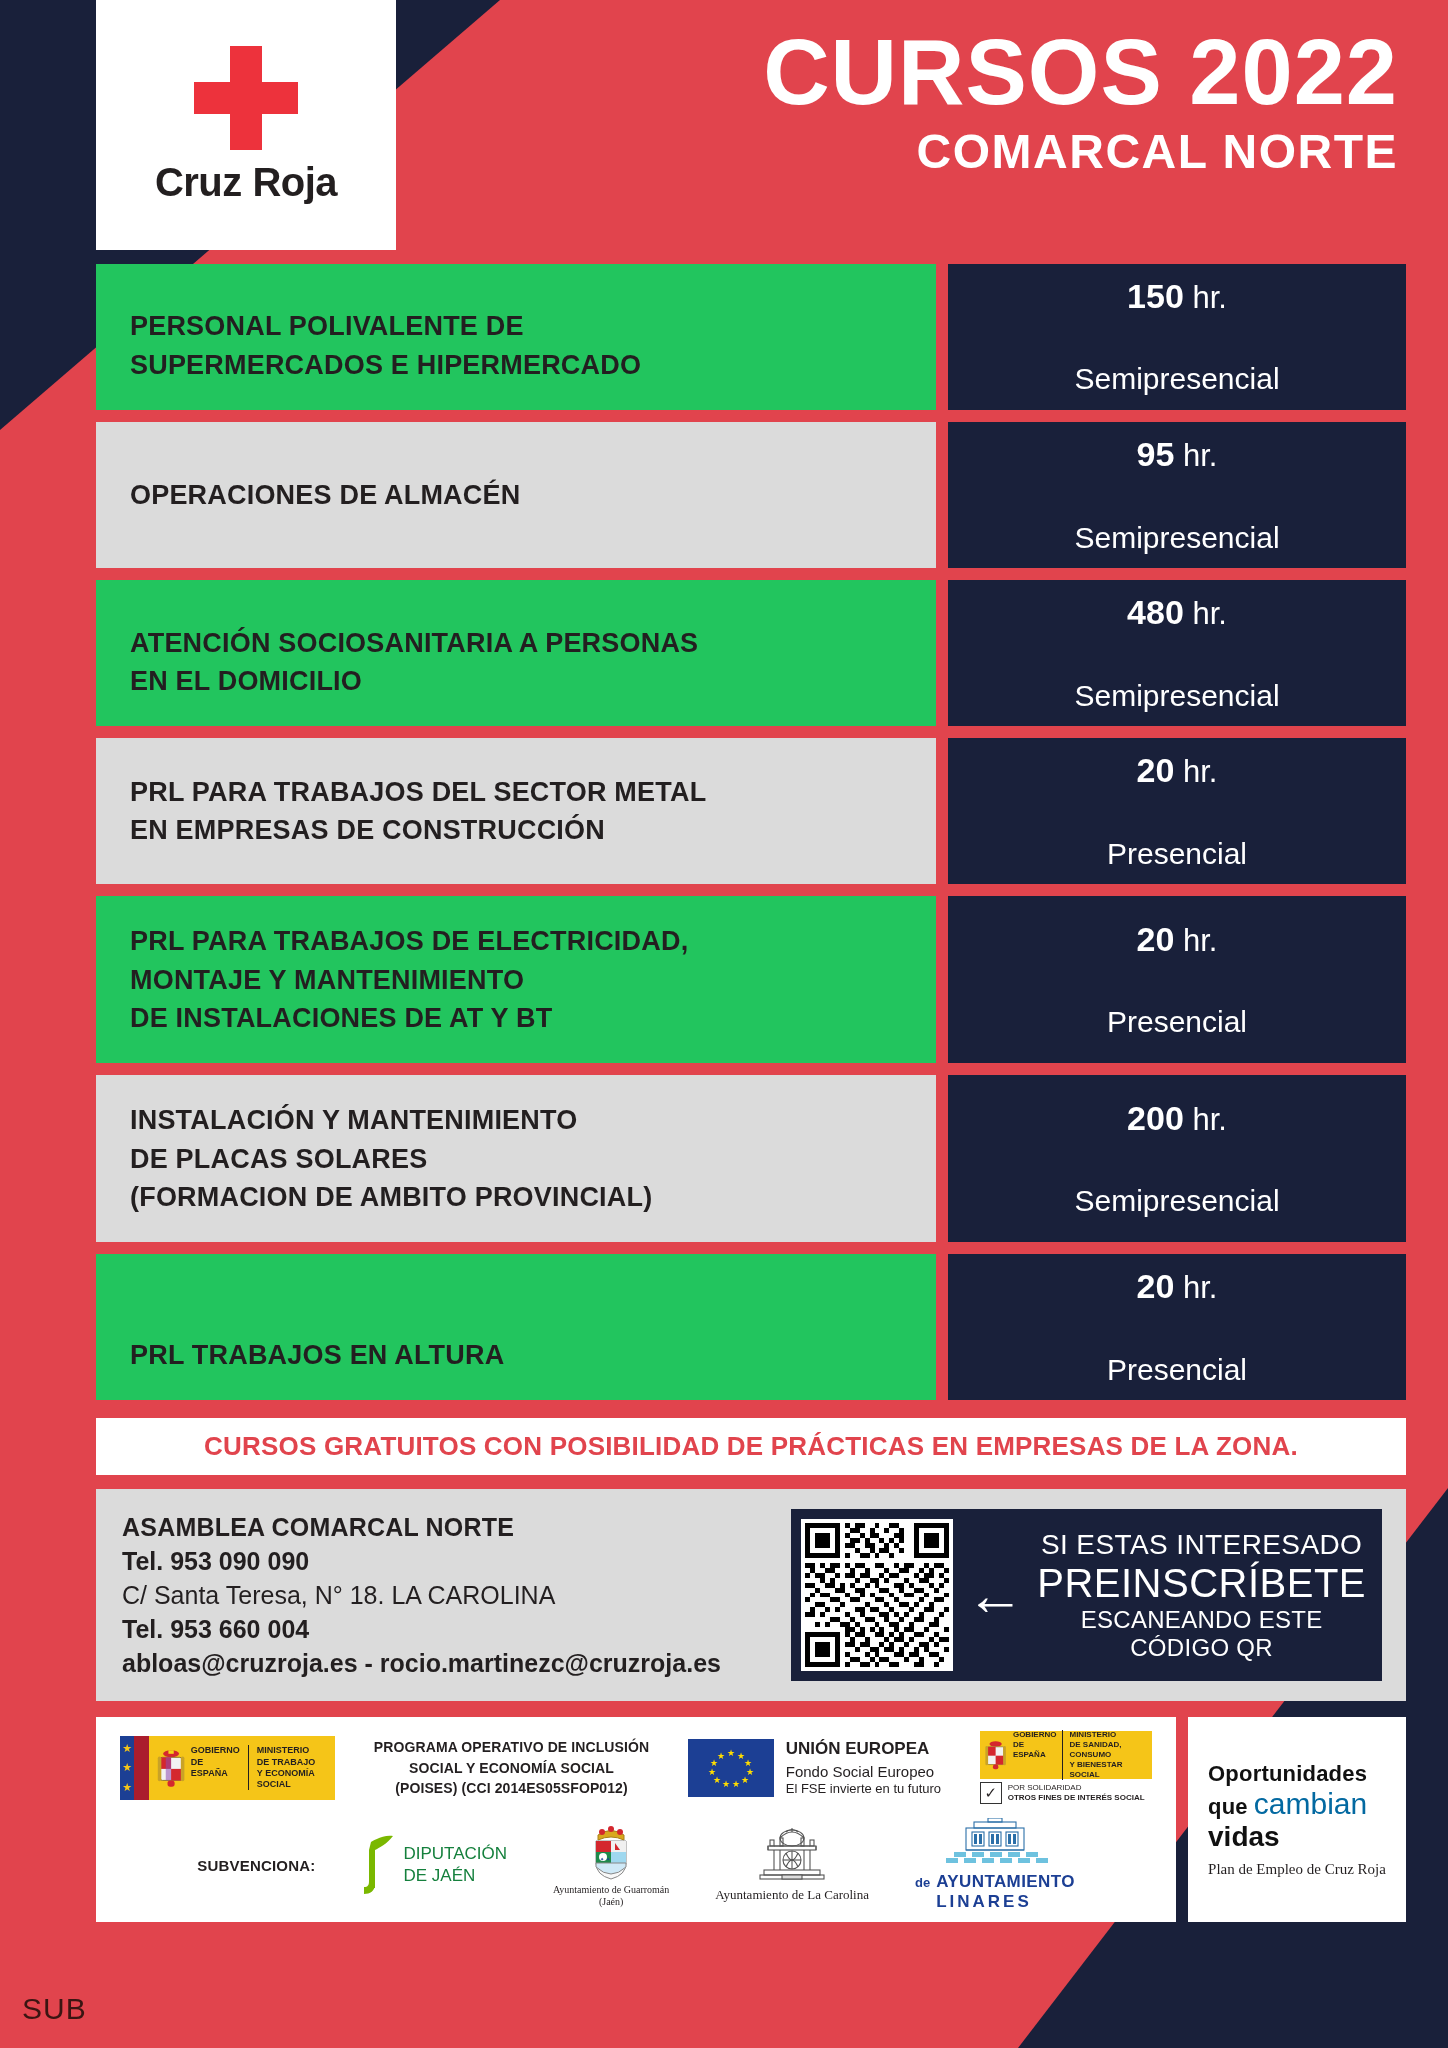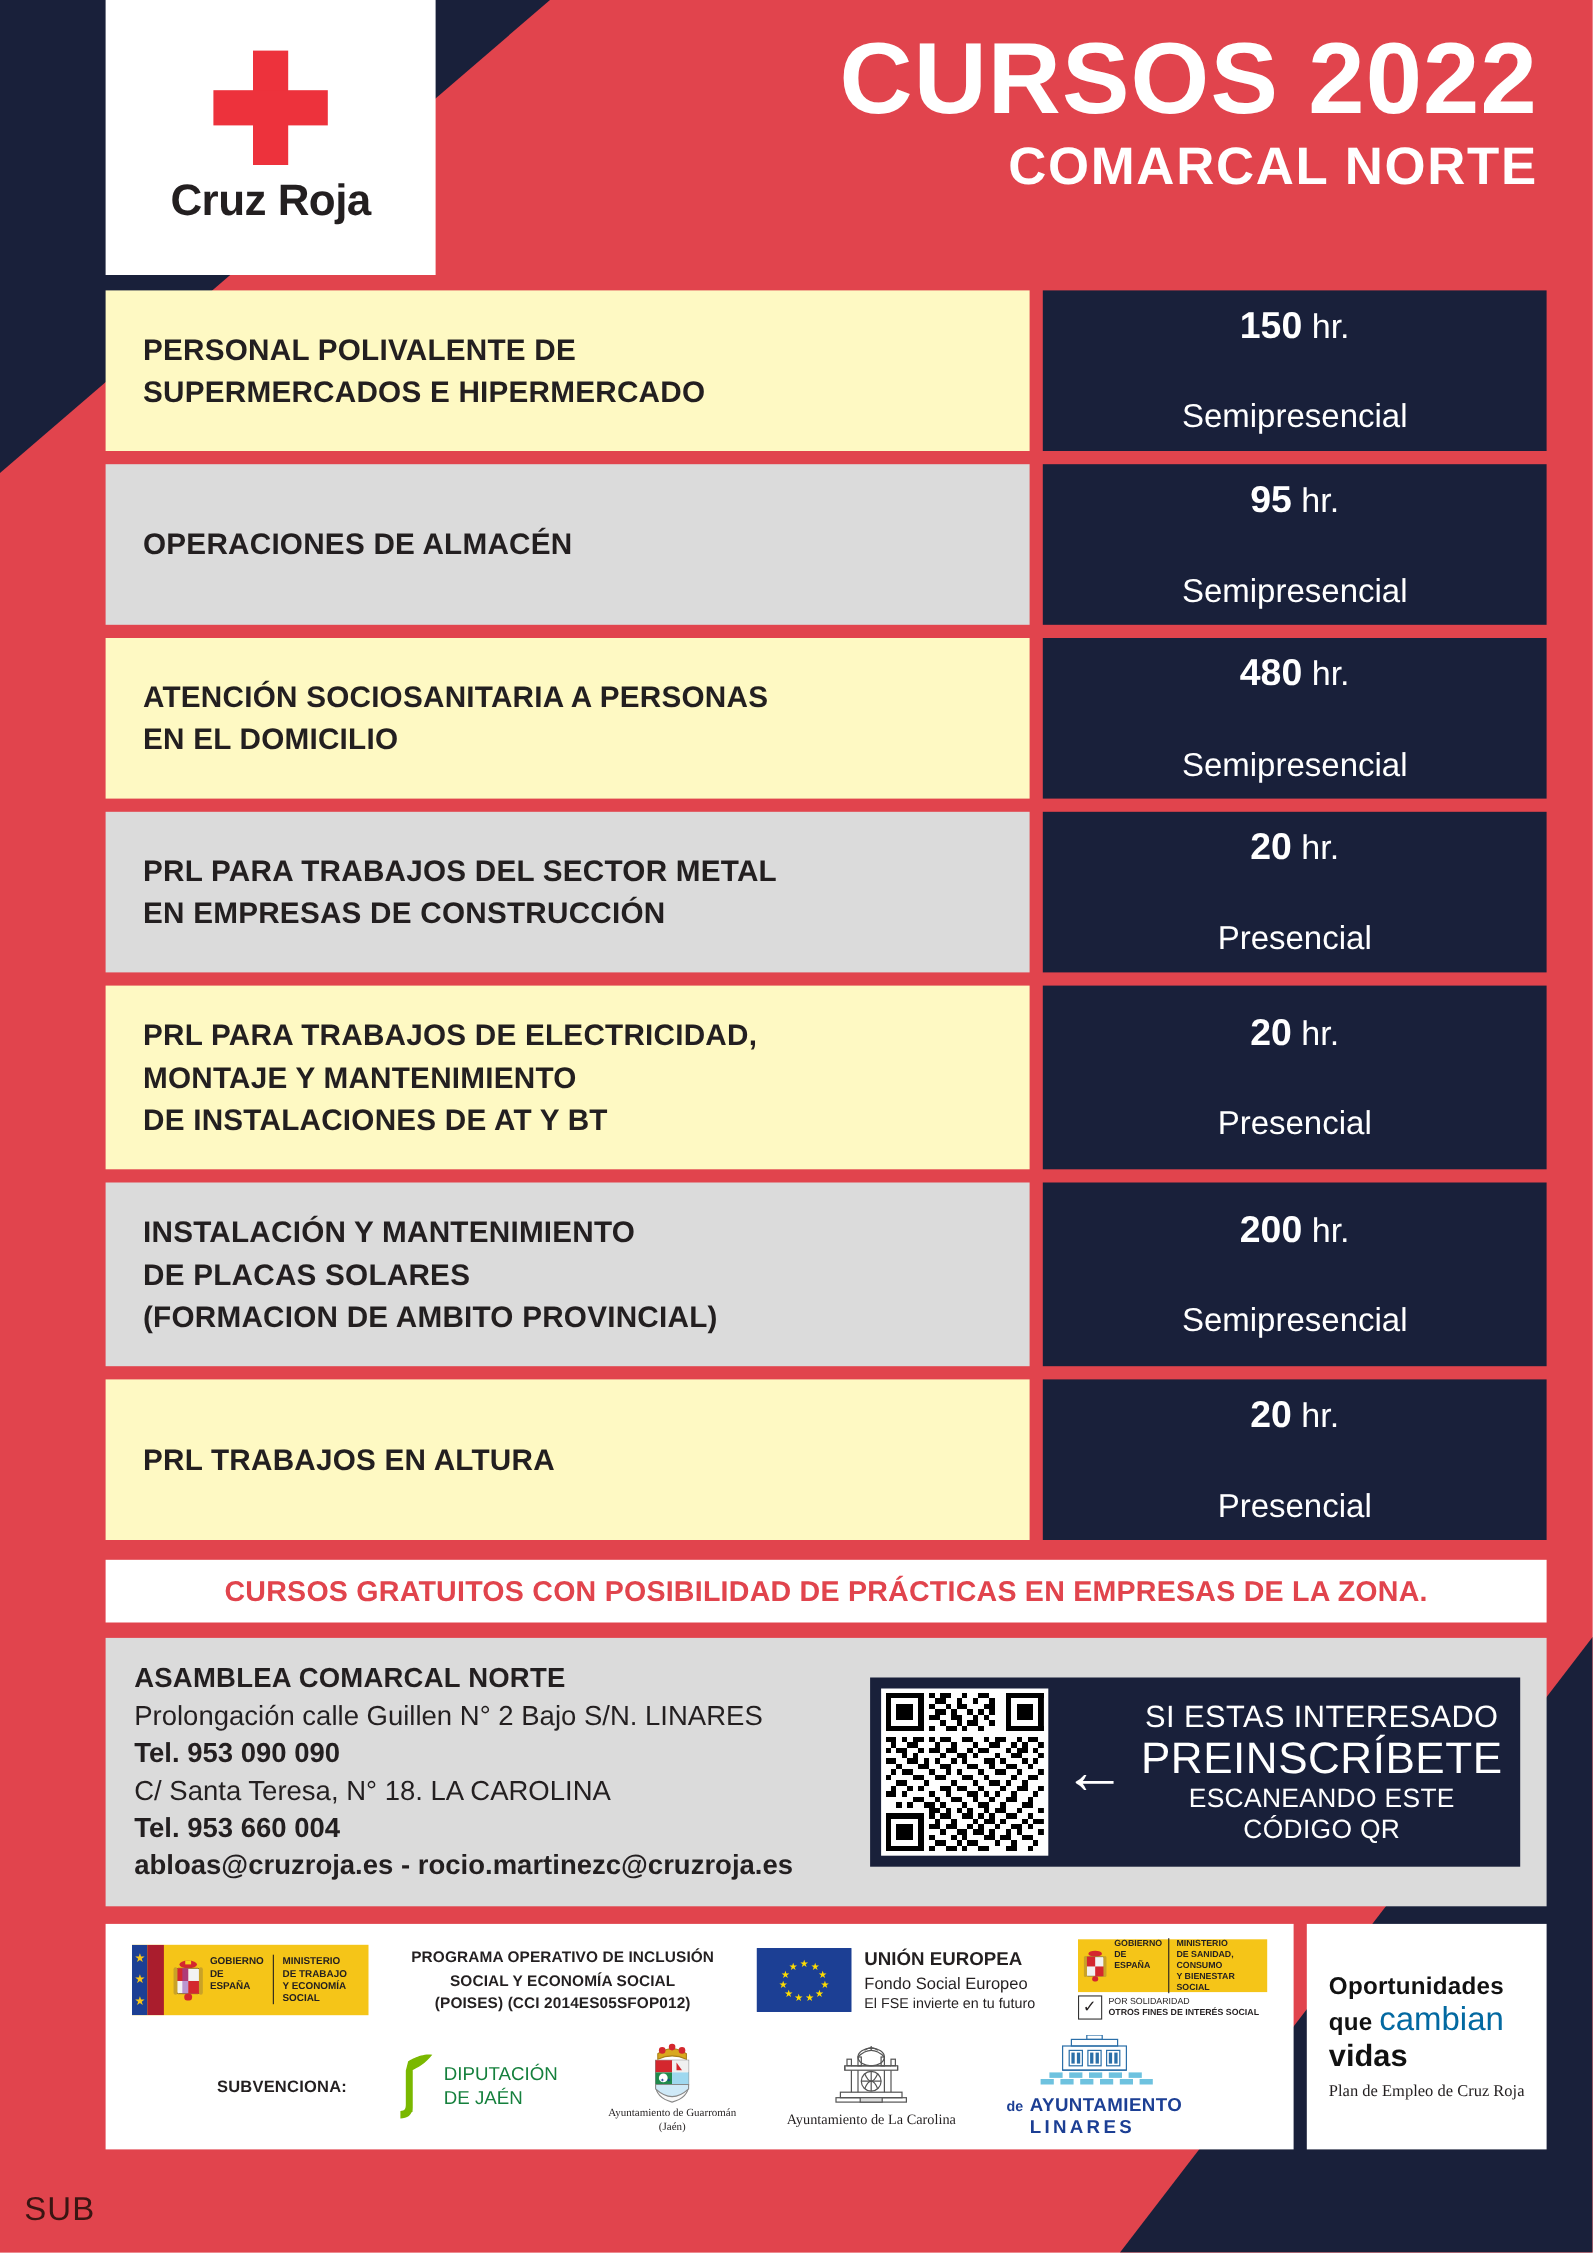--- a/index.html
+++ b/index.html
@@ -68,21 +68,21 @@
     display:flex; flex-direction:column; gap:12px;
   }
   .course-row { display:flex; gap:12px; }
   .course-name {
     flex:0 0 840px;
     padding:26px 34px;
     display:flex; flex-direction:column; justify-content:center;
     font-size:27px; font-weight:800; color:#231f20;
     letter-spacing:0.2px; line-height:1.42;
   }
-  .course-name.white { background:#fef9c3; }
+  .course-name.white { background:#22c55e;justify-content:flex-end; }
   .course-name.grey  { background:#dbdbdb; }
   .course-hours {
     flex:1 1 auto;
     background:#19203a; color:#ffffff;
     display:flex; flex-direction:column;
     align-items:center; justify-content:center;
     text-align:center;
     padding:12px 8px;
     line-height:1.22;
     gap:44px;
@@ -326,21 +326,20 @@
           <div class="mode-line">Presencial</div>
         </div>
       </div>
     </div>
 
   <div class="banner">CURSOS GRATUITOS CON POSIBILIDAD DE PRÁCTICAS EN EMPRESAS DE LA ZONA.</div>
 
   <div class="contact-wrap">
     <div class="contact-text">
       <div class="heavy">ASAMBLEA COMARCAL NORTE</div>
-      <div>Prolongación calle Guillen N° 2 Bajo S/N. LINARES</div>
       <div class="bold">Tel. 953 090 090</div>
       <div>C/ Santa Teresa, N° 18. LA CAROLINA</div>
       <div class="bold">Tel. 953 660 004</div>
       <div class="bold">abloas@cruzroja.es - rocio.martinezc@cruzroja.es</div>
     </div>
 
     <div class="qr-panel">
       <div class="qr-code">
         <svg viewBox="0 0 29 29" shape-rendering="crispEdges">
           <rect width="29" height="29" fill="#fff"></rect>

